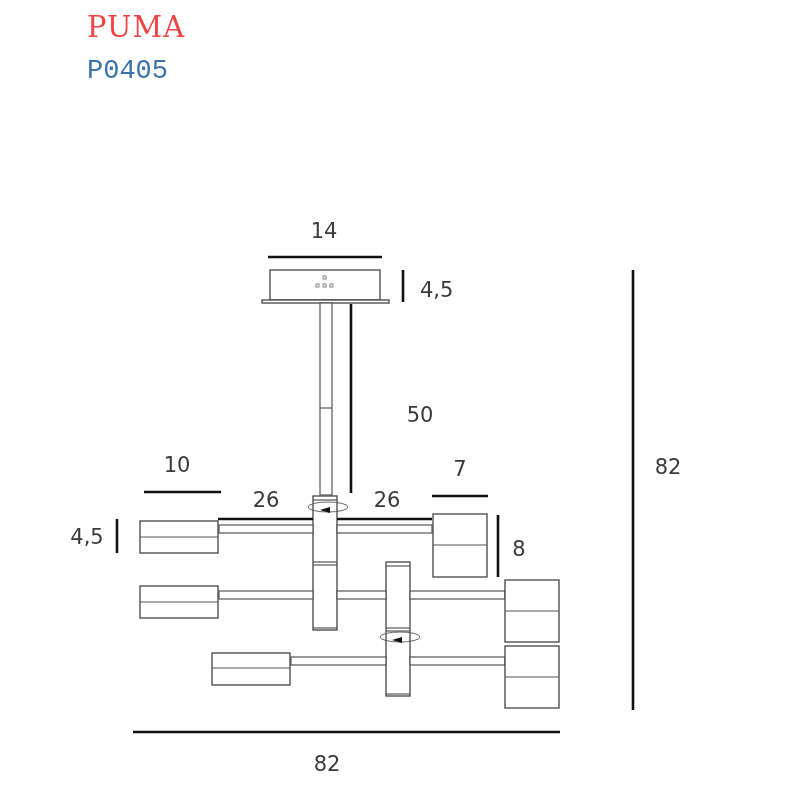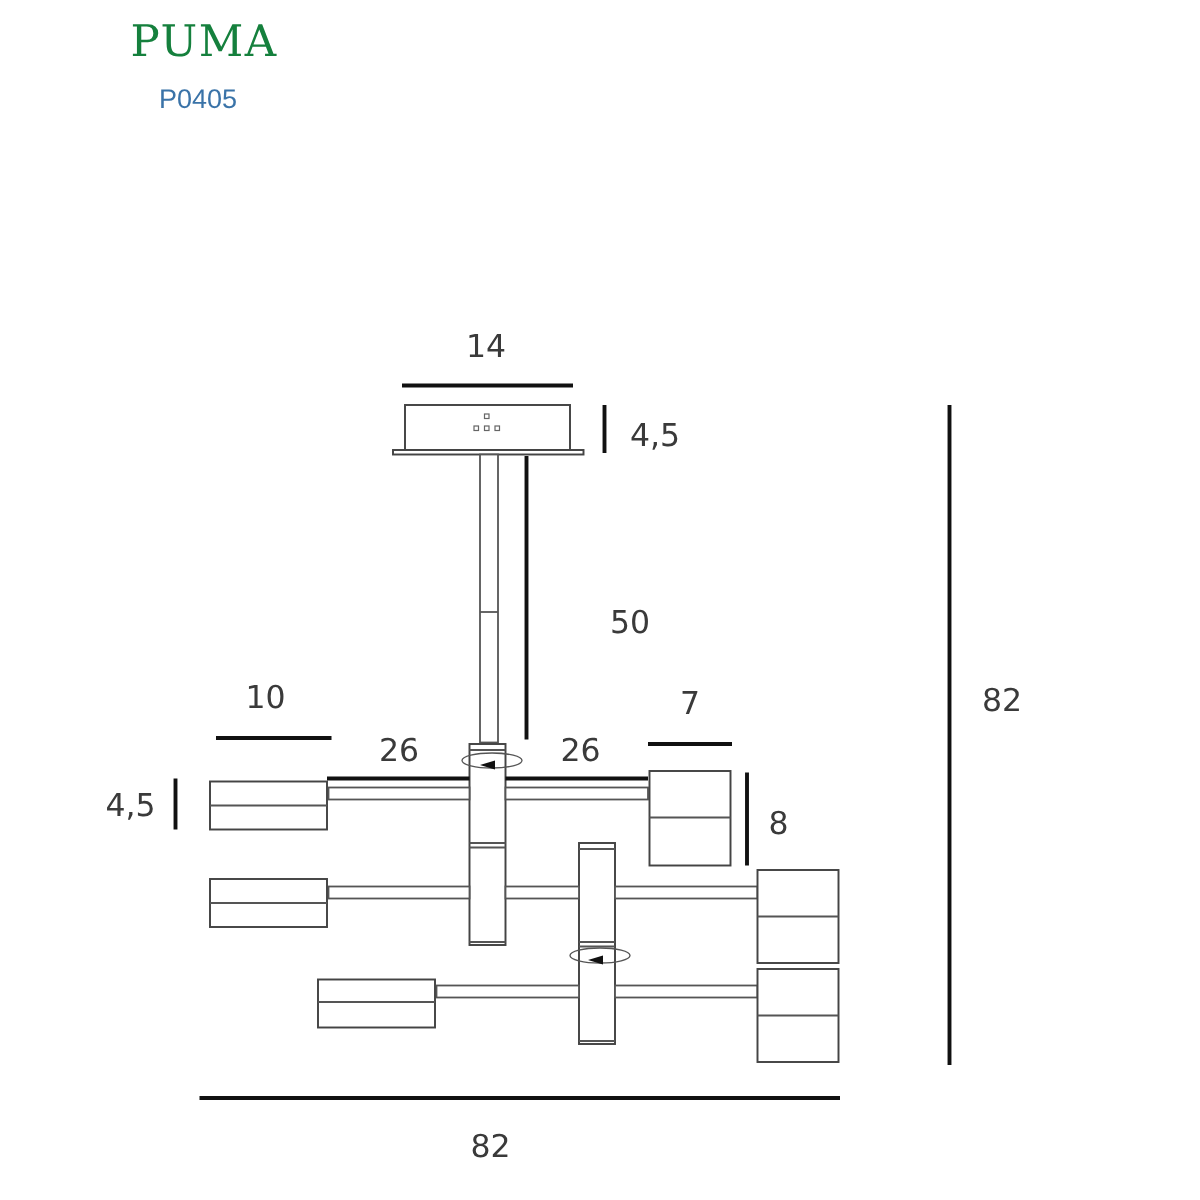--- a/index.html
+++ b/index.html
@@ -1,25 +1,25 @@
 <!DOCTYPE html>
 <html><head>
 <meta charset="utf-8">
 <style>
   html, body { margin: 0; padding: 0; background: #ffffff; }
   body { width: 800px; height: 800px; position: relative; overflow: hidden; }
   .title {
     position: absolute; left: 87px; top: 10px;
     font-family: "DejaVu Serif", "Liberation Serif", serif;
-    font-size: 29px; letter-spacing: 1px; color: #15803d;
+    font-size: 29px; letter-spacing: 1px; color: #ef4444;
   }
   .code {
     position: absolute; left: 87px; top: 56px;
-    font-family: Liberation Sans, sans-serif;
-    font-size: 18px; color: #3a73a8; margin-left: 19px;
+    font-family: Liberation Mono, monospace;
+    font-size: 27px; color: #3a73a8;
   }
   svg.drawing { position: absolute; left: 0; top: 0; }
   .dim-text {
     font-family: "DejaVu Sans", "Liberation Sans", sans-serif;
     font-size: 21px; fill: #3a3a3a;
   }
   .dim { stroke: #111; stroke-width: 2.6; }
   .part { fill: #fff; stroke: #444; stroke-width: 1.3; }
   .part-line { stroke: #555; stroke-width: 1.2; }
   .rod { fill: #fff; stroke: #555; stroke-width: 1.2; }

